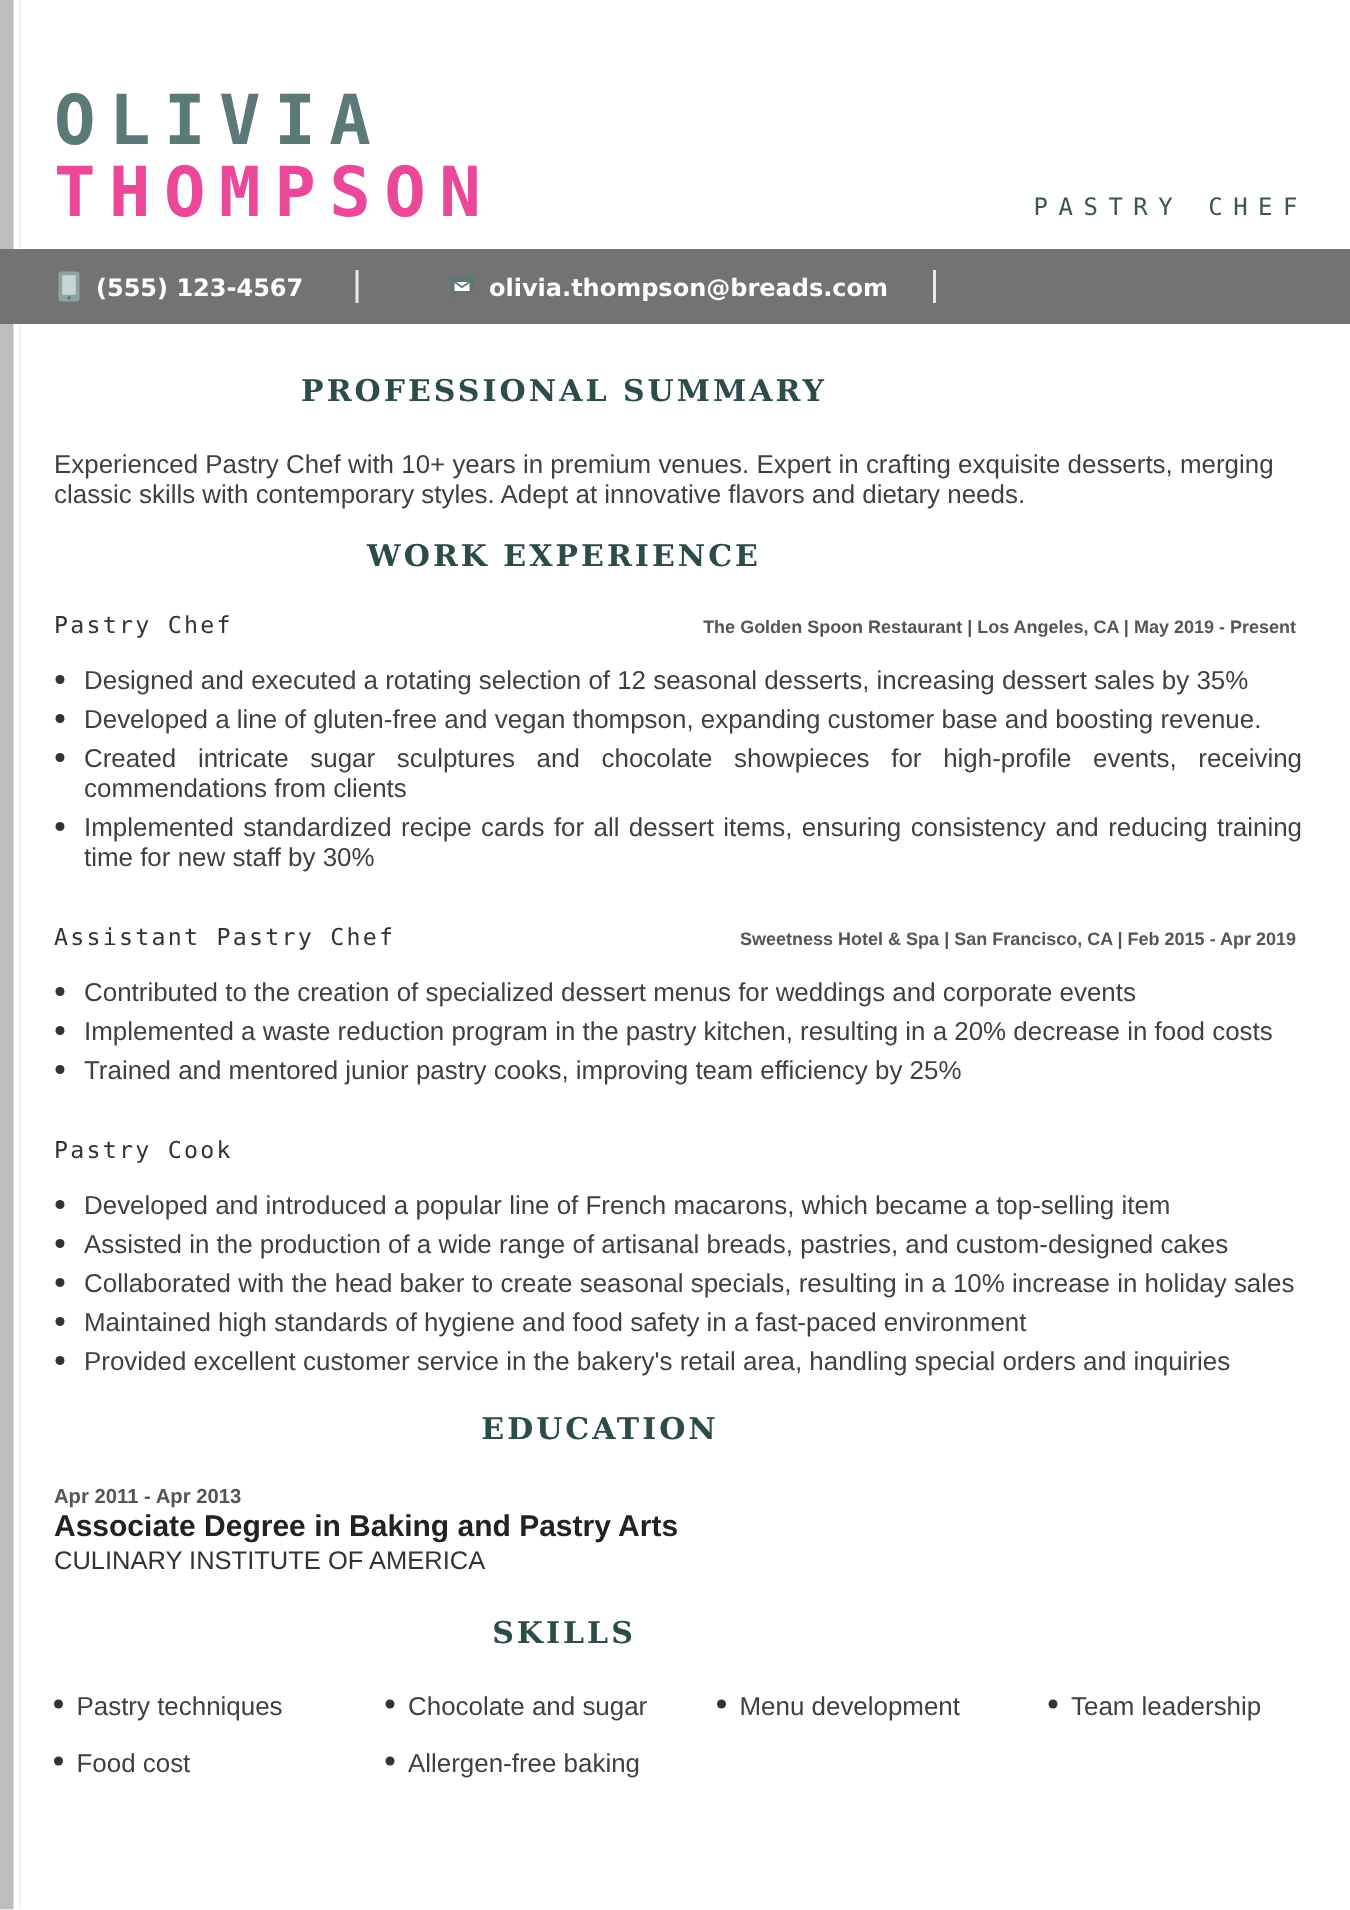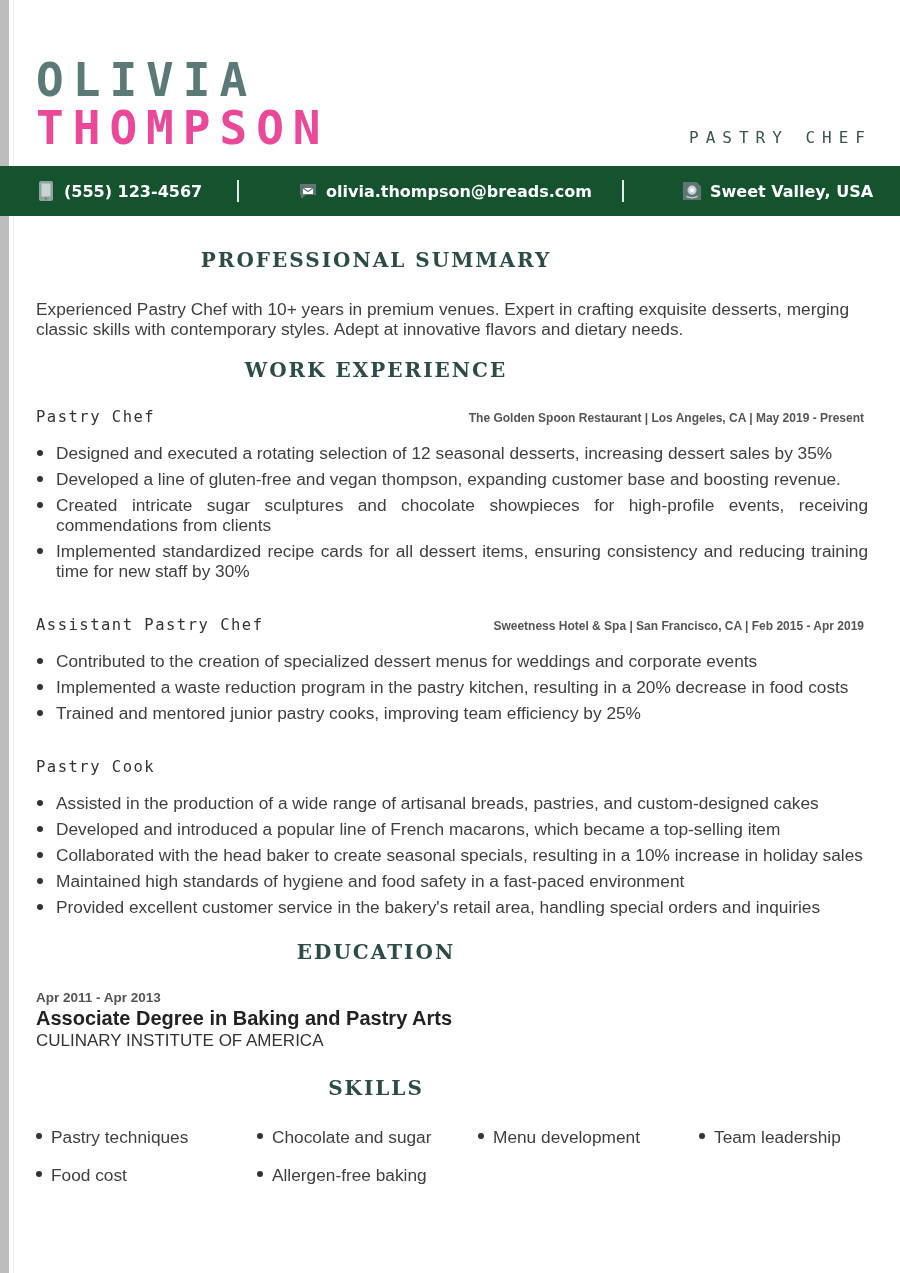--- a/index.html
+++ b/index.html
@@ -8,21 +8,21 @@
 
     .left-strip { position: absolute; left: 0; top: 0; width: 9px; height: 1273px; background: #bdbdbd; }
     .left-strip-line { position: absolute; left: 13px; top: 0; width: 1px; height: 1273px; background: #f0f0f0; }
 
     .name { position: absolute; left: 36px; top: 56px; font-family: "DejaVu Sans Mono", monospace; font-weight: bold; letter-spacing: 9px; line-height: 48px; }
     .name .first { font-size: 46px; color: #5b7976; display: block; }
     .name .last { font-size: 46px; color: #ec4899; display: block; }
 
     .job-title { position: absolute; right: 28px; top: 128px; font-family: "DejaVu Sans Mono", monospace; font-size: 16px; letter-spacing: 7px; color: #3b5552; }
 
-    .contact-bar { position: absolute; left: 0; top: 166px; width: 900px; height: 50px; background: #14532d; display: flex; align-items: center; }
+    .contact-bar { position: absolute; left: 0; top: 166px; width: 900px; height: 50px; background: #737373; display: flex; align-items: center; }
     .contact-item { position: absolute; top: 0; height: 50px; display: flex; align-items: center; gap: 8px; color: #ffffff; font-family: "DejaVu Sans", sans-serif; font-weight: bold; font-size: 16px; }
     .contact-item .ic { width: 20px; height: 24px; display: inline-flex; align-items: center; justify-content: center; }
     .sep { position: absolute; top: 180px; width: 2px; height: 22px; background: #e8e8e8; }
 
     .section-title { position: absolute; left: 0; width: 752px; text-align: center; font-family: "DejaVu Serif", serif; font-weight: bold; font-size: 20px; letter-spacing: 2px; color: #2b4c49; }
 
     .summary { position: absolute; left: 36px; top: 299px; width: 836px; font-family: "Liberation Sans", sans-serif; font-size: 17.3px; line-height: 20px; color: #3f3f3f; }
 
     .job-head { position: absolute; left: 36px; width: 828px; display: flex; justify-content: space-between; align-items: baseline; }
     .job-role { font-family: "DejaVu Sans Mono", monospace; font-size: 15.5px; letter-spacing: 1.5px; color: #333; }
@@ -66,31 +66,20 @@
   <div class="contact-item" style="left:298px;">
     <span class="ic">
       <svg width="20" height="20" viewBox="0 0 20 20">
           <path d="M2 3 H18 V14 H8 L3 18 V14 H2 Z" fill="#5e7775"></path>
           <rect x="5" y="7" width="10" height="6" fill="#ffffff"></rect>
           <path d="M5 7 L10 10.5 L15 7" stroke="#5e7775" stroke-width="1.2" fill="none"></path>
         </svg>
     </span>
     <span>olivia.thompson@breads.com</span>
   </div>
-  <div class="contact-item" style="left:682px;">
-    <span class="ic">
-      <svg width="22" height="22" viewBox="0 0 22 22">
-          <path d="M1 1 H16 L21 6 V21 H1 Z" fill="#5e7775"></path>
-          <circle cx="11" cy="10" r="5" fill="#c9d4d3"></circle>
-          <circle cx="11" cy="10" r="2.3" fill="#ffffff"></circle>
-          <path d="M5 17 Q11 20 17 17" stroke="#c9d4d3" stroke-width="1.5" fill="none"></path>
-        </svg>
-    </span>
-    <span>Sweet Valley, USA</span>
-  </div>
 </div>
 <div class="sep" style="left:237px;"></div>
 <div class="sep" style="left:622px;"></div>
 
 <div class="section-title" style="top:248px;">PROFESSIONAL SUMMARY</div>
 <p class="summary">Experienced Pastry Chef with 10+ years in premium venues. Expert in crafting exquisite desserts, merging classic skills with contemporary styles. Adept at innovative flavors and dietary needs.</p>
 
 <div class="section-title" style="top:358px;">WORK EXPERIENCE</div>
 
 <div class="job-head" style="top:408px;">
@@ -111,28 +100,28 @@
 <ul class="bullets" style="top:651px;">
   <li>Contributed to the creation of specialized dessert menus for weddings and corporate events</li>
   <li>Implemented a waste reduction program in the pastry kitchen, resulting in a 20% decrease in food costs</li>
   <li>Trained and mentored junior pastry cooks, improving team efficiency by 25%</li>
 </ul>
 
 <div class="job-head" style="top:758px;">
   <span class="job-role">Pastry Cook</span>
 </div>
 <ul class="bullets" style="top:793px;">
+  <li>Developed and introduced a popular line of French macarons, which became a top-selling item</li>
   <li>Assisted in the production of a wide range of artisanal breads, pastries, and custom-designed cakes</li>
-  <li>Developed and introduced a popular line of French macarons, which became a top-selling item</li>
   <li>Collaborated with the head baker to create seasonal specials, resulting in a 10% increase in holiday sales</li>
   <li>Maintained high standards of hygiene and food safety in a fast-paced environment</li>
   <li>Provided excellent customer service in the bakery's retail area, handling special orders and inquiries</li>
 </ul>
 
-<div class="section-title" style="top:940px;">EDUCATION</div>
+<div class="section-title" style="top:940px;margin-left:24px;">EDUCATION</div>
 <div class="edu-date">Apr 2011 - Apr 2013</div>
 <div class="edu-degree">Associate Degree in Baking and Pastry Arts</div>
 <div class="edu-school">CULINARY INSTITUTE OF AMERICA</div>
 
 <div class="section-title" style="top:1076px;">SKILLS</div>
 <div class="skills">
   <div class="skill">Pastry techniques</div>
   <div class="skill">Chocolate and sugar</div>
   <div class="skill">Menu development</div>
   <div class="skill">Team leadership</div>

